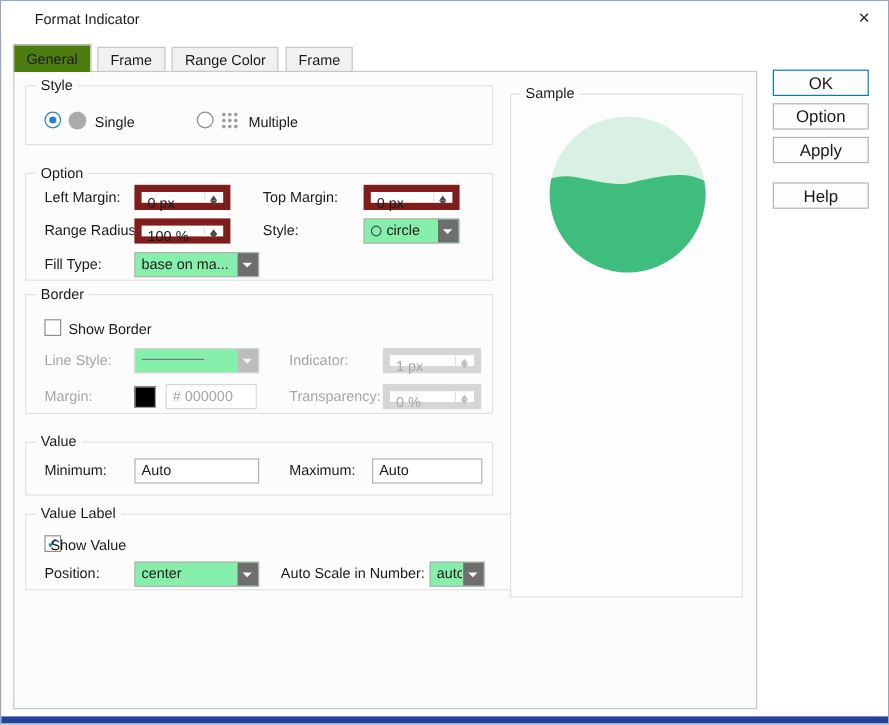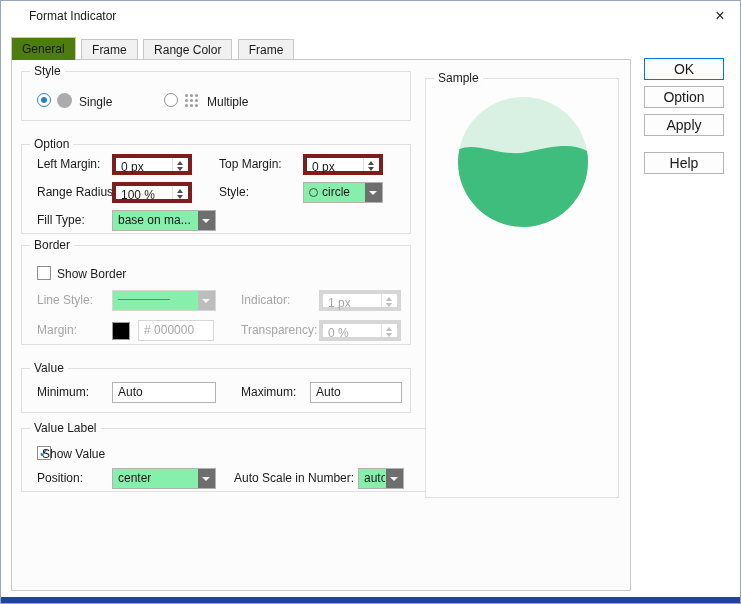--- a/index.html
+++ b/index.html
@@ -32,21 +32,21 @@
   .glyph-grid { position:absolute; width:14px; height:14px; }
   .glyph-grid::before { content:""; position:absolute; left:0; top:0; width:3px; height:3px; border-radius:50%; background:#9c9c9c;
     box-shadow:5px 0 0 #9c9c9c,10px 0 0 #9c9c9c,0 5px 0 #9c9c9c,5px 5px 0 #9c9c9c,10px 5px 0 #9c9c9c,0 10px 0 #9c9c9c,5px 10px 0 #9c9c9c,10px 10px 0 #9c9c9c; }
 
   .checkbox { position:absolute; width:14px; height:14px; border:1px solid #8f8f8f; background:#fff; cursor:pointer; }
   .checkbox.checked::after { content:"✓"; position:absolute; left:1px; top:-1px; font-size:12px; font-weight:bold; color:#2e7fc2; }
 
   .input { position:absolute; height:21px; border:1px solid #b2b2b2; background:#fff; line-height:19px; padding:0 5px; white-space:nowrap; }
   .input.dis { color:#a6a6a6; border-color:#d6d6d6; }
 
-  .spinner { position:absolute; height:21px; border:4px solid #7f1d1d; background:#fff; }
+  .spinner { position:absolute; height:21px; border:6px solid #7f1d1d; background:#fff; }
   .spinner .spin-value { position:absolute; left:5px; top:0; line-height:19px; white-space:nowrap; }
   .spin-arrows { position:absolute; right:0; top:0; width:16px; height:100%; border-left:1px solid #e3e3e3; }
   .spin-up,.spin-down { position:absolute; left:0; width:100%; height:50%; cursor:pointer; }
   .spin-up { top:0; } .spin-down { bottom:0; }
   .spin-up::after { content:""; position:absolute; left:4px; top:3px; border-left:3px solid transparent; border-right:3px solid transparent; border-bottom:4px solid #4b4b4b; }
   .spin-down::after { content:""; position:absolute; left:4px; top:2px; border-left:3px solid transparent; border-right:3px solid transparent; border-top:4px solid #4b4b4b; }
   .spinner.disabled { border-color:#d6d6d6; }
   .spinner.disabled .spin-value { color:#a6a6a6; }
   .spinner.disabled .spin-up::after { border-bottom-color:#bdbdbd; }
   .spinner.disabled .spin-down::after { border-top-color:#bdbdbd; }

